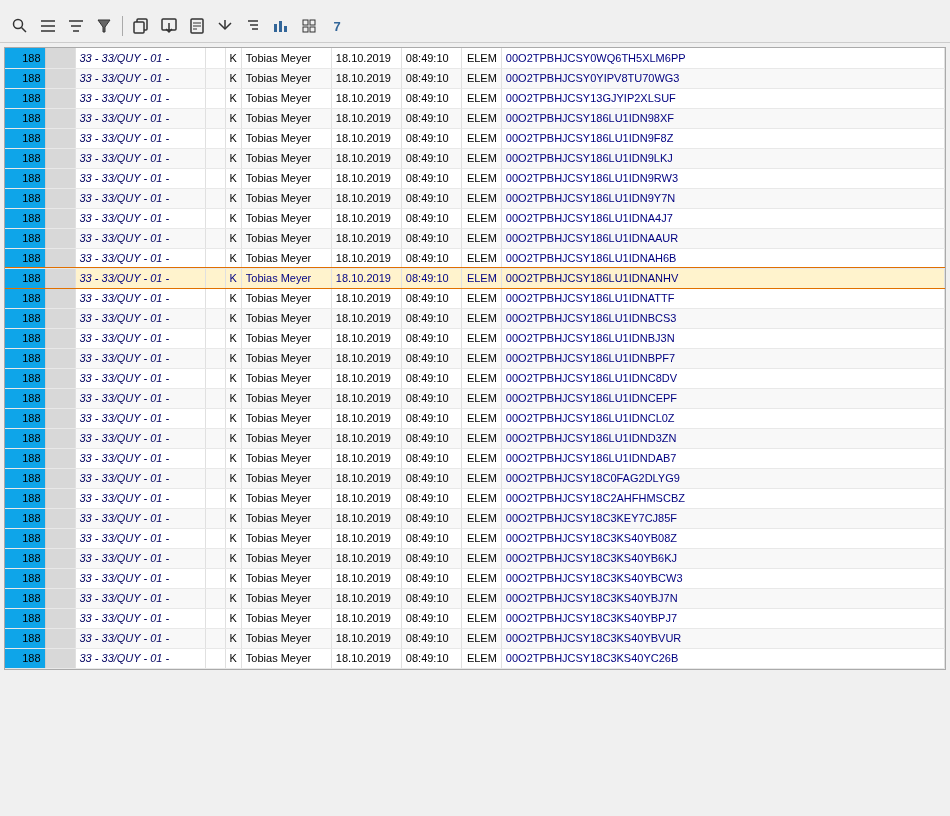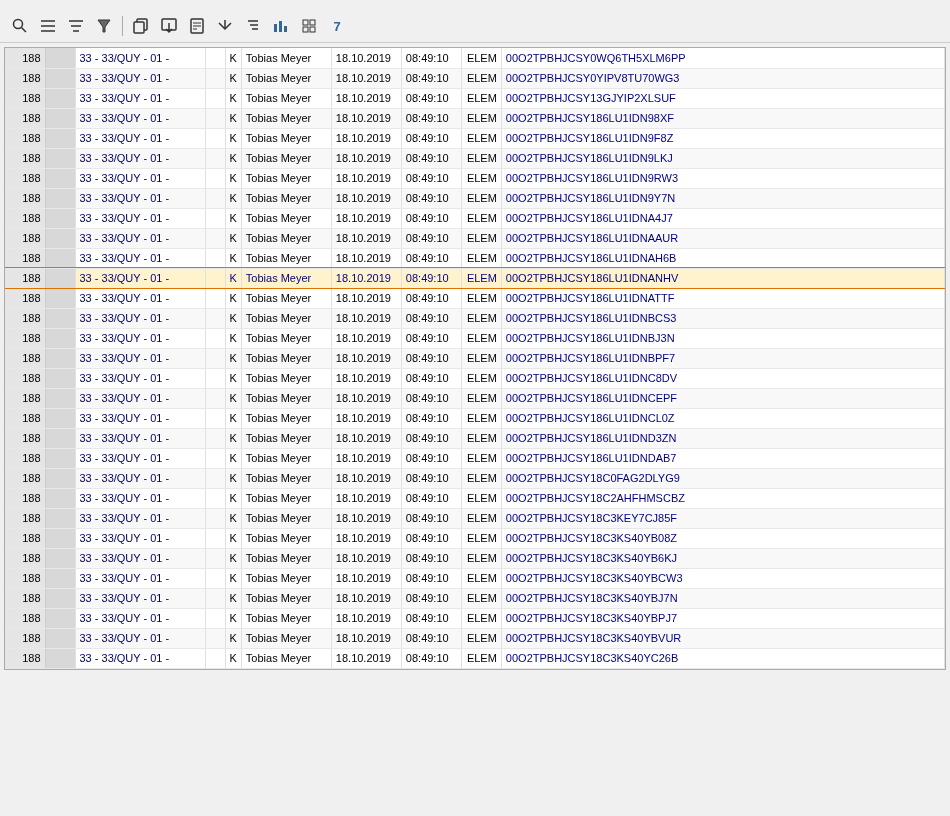--- a/index.html
+++ b/index.html
@@ -75,30 +75,31 @@
       padding: 1px 4px;
       border-right: 1px solid #e0e0e0;
       border-bottom: 1px solid #e8e8e8;
       white-space: nowrap;
       overflow: hidden;
     }
     td.col-num {
       width: 40px;
       text-align: right;
       color: #000;
-      background: #e5e5e5;
+      background: #0ea5e9;
       border-right: 1px solid #ccc;
     }
     td.col-blank1 {
       width: 30px;
       background: #d8d8d8;
     }
     td.col-transport {
       width: 130px;
       color: #000060;
+      font-style: italic;
     }
     td.col-blank2 {
       width: 20px;
     }
     td.col-k {
       width: 16px;
       text-align: center;
     }
     td.col-user {
       width: 90px;

